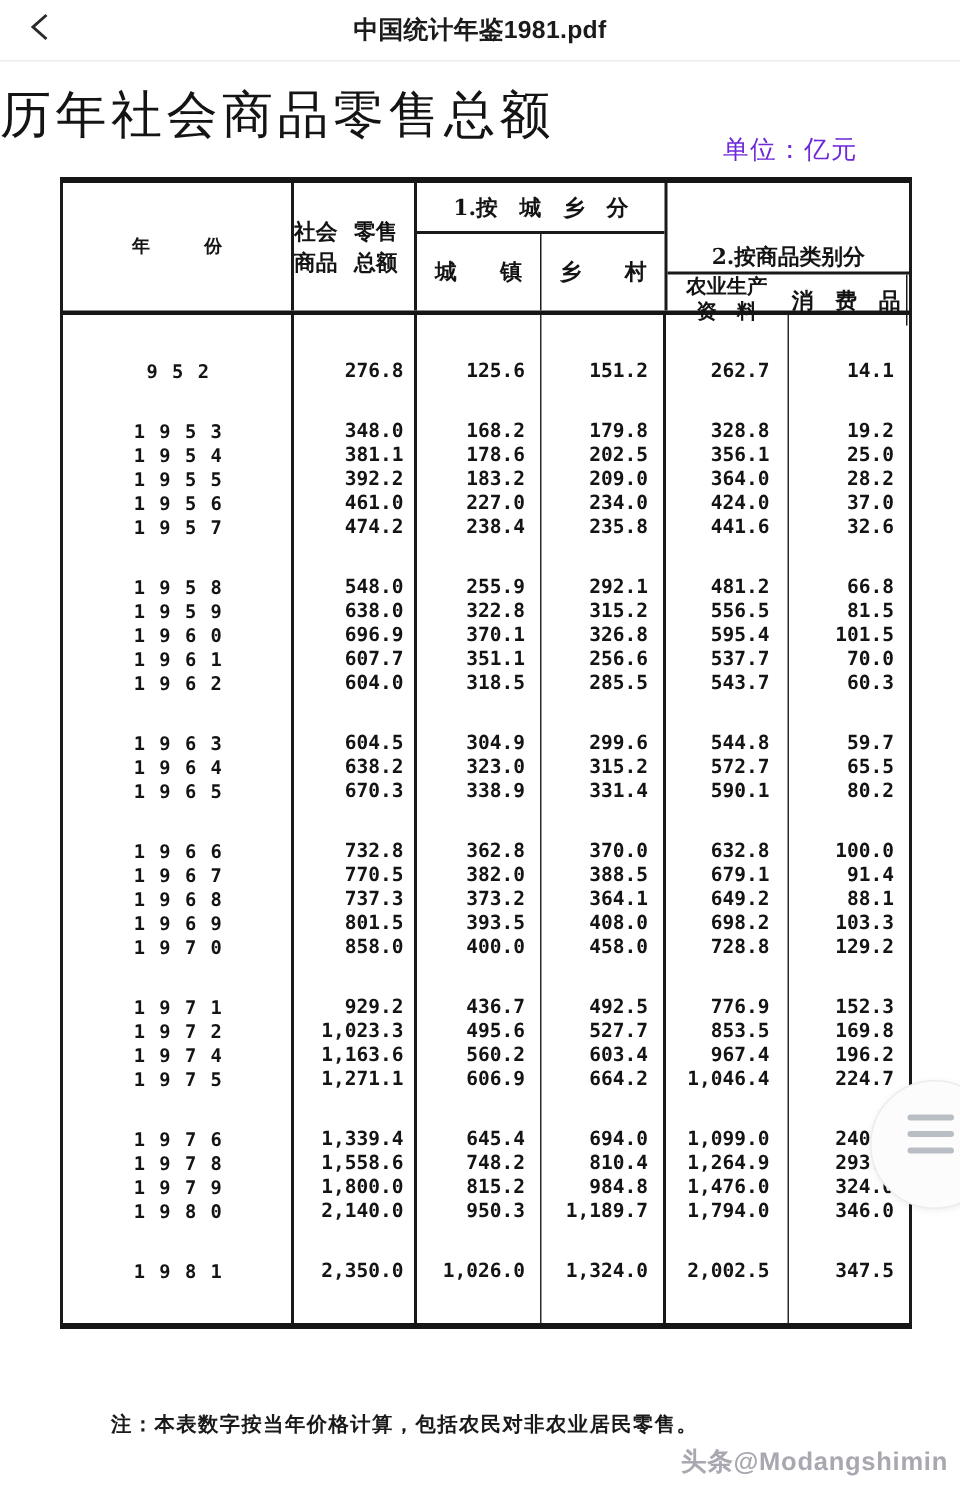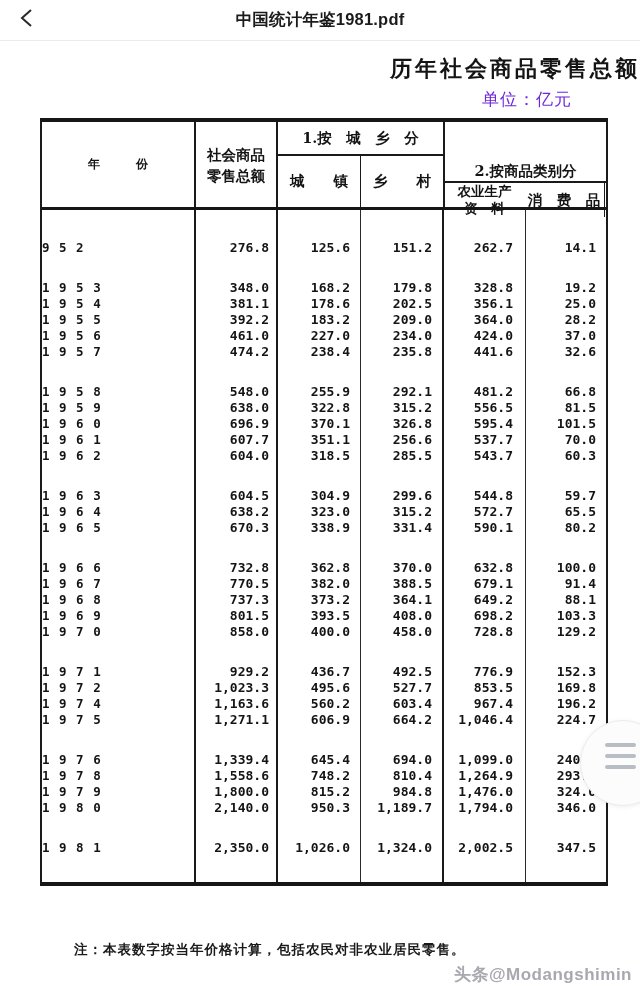--- a/index.html
+++ b/index.html
@@ -9,32 +9,32 @@
   
   .app-bar { position:relative; height:41px; background:#fff; border-bottom:1px solid #ececec;
              display:flex; align-items:center; justify-content:center; }
   .back-btn { position:absolute; left:10px; top:0; height:100%; display:flex; align-items:center;
               padding:0 10px; cursor:pointer; }
   .app-title { font-size:16.5px; font-weight:600; color:#1b1b1b; letter-spacing:0.2px; }
 
   
   .page { position:absolute; left:0; top:42px; width:640px; height:958px; background:#fff;
           color:#171717; font-family:"DejaVu Serif", serif; }
-  .doc-title { text-align:right; padding-top:12px; font-size:22px; font-weight:700;
+  .doc-title { text-align:left; padding-top:12px; font-size:34px; font-weight:400;
                letter-spacing:3px; color:#141414; }
   .unit-label { position:absolute; top:46px; right:68px; font-size:17px; font-weight:400;
                 letter-spacing:1px; color:#6d28d9; }
 
   
   .stat-table { position:absolute; left:40px; top:76px; width:568px;
                 border:2px solid #1a1a1a; border-top:4px solid #161616; border-bottom:4px solid #161616; }
   .thead { display:flex; border-bottom:3px solid #161616; height:88px; }
   .th { display:flex; align-items:center; justify-content:center; font-weight:700; color:#141414; }
   .th-year  { width:154px; border-right:2px solid #1a1a1a; font-size:12px; }
-  .th-total { width:82px;  border-right:2px solid #1a1a1a; flex-direction:column; font-size:14.5px;
+  .th-total { width:82px;  border-right:2px solid #1a1a1a; flex-direction:row; font-size:14.5px;
               line-height:21px; }
   .th-group { display:flex; flex-direction:column; }
   .g1 { width:167px; border-right:2px solid #1a1a1a; }
   .g2 { width:161px;margin-top:40px; }
   .group-label { height:34px; display:flex; align-items:center; justify-content:center;
                  font-size:14.5px; font-weight:700; border-bottom:2px solid #1a1a1a; color:#141414; }
   .sub-row { flex:1; display:flex; }
   .sub { font-size:14.5px; }
   .sub-urban { width:83px; border-right:1px solid #1a1a1a; }
   .sub-rural { width:82px; }
@@ -50,21 +50,21 @@
       linear-gradient(#1a1a1a,#1a1a1a),
       linear-gradient(#2a2a2a,#2a2a2a);
     background-repeat:no-repeat;
     background-size:2px 100%, 2px 100%, 1px 100%, 2px 100%, 1px 100%;
     background-position:152px 0, 234px 0, 318px 0, 400px 0, 483px 0; }
   .row-group { margin-top:24px; }
   .row-group:first-child { margin-top:0; }
   .data-row { display:flex; height:16px; line-height:16px;
               font-family:"DejaVu Sans Mono", monospace; font-size:13px; font-weight:700; color:#141414; }
   .cell { white-space:nowrap; }
-  .c-year { width:154px; letter-spacing:1px; font-size:12.5px; }
+  .c-year { width:154px; text-align:center; letter-spacing:1px; font-size:12.5px; }
   .c-total { width:82px; text-align:right; padding-right:9px; }
   .c-urban { width:84px; text-align:right; padding-right:12px; }
   .c-rural { width:82px; text-align:right; padding-right:12px; }
   .c-consumer { width:82px; text-align:right; padding-right:13px; }
   .c-agri { width:80px; text-align:right; padding-right:10px; }
 
   .footnote { position:absolute; left:74px; top:899px; font-size:13.5px; font-weight:700;
               letter-spacing:1px; color:#1a1a1a; }
 
   .watermark { position:absolute; right:8px; top:921px; font-size:17px; font-weight:700;

